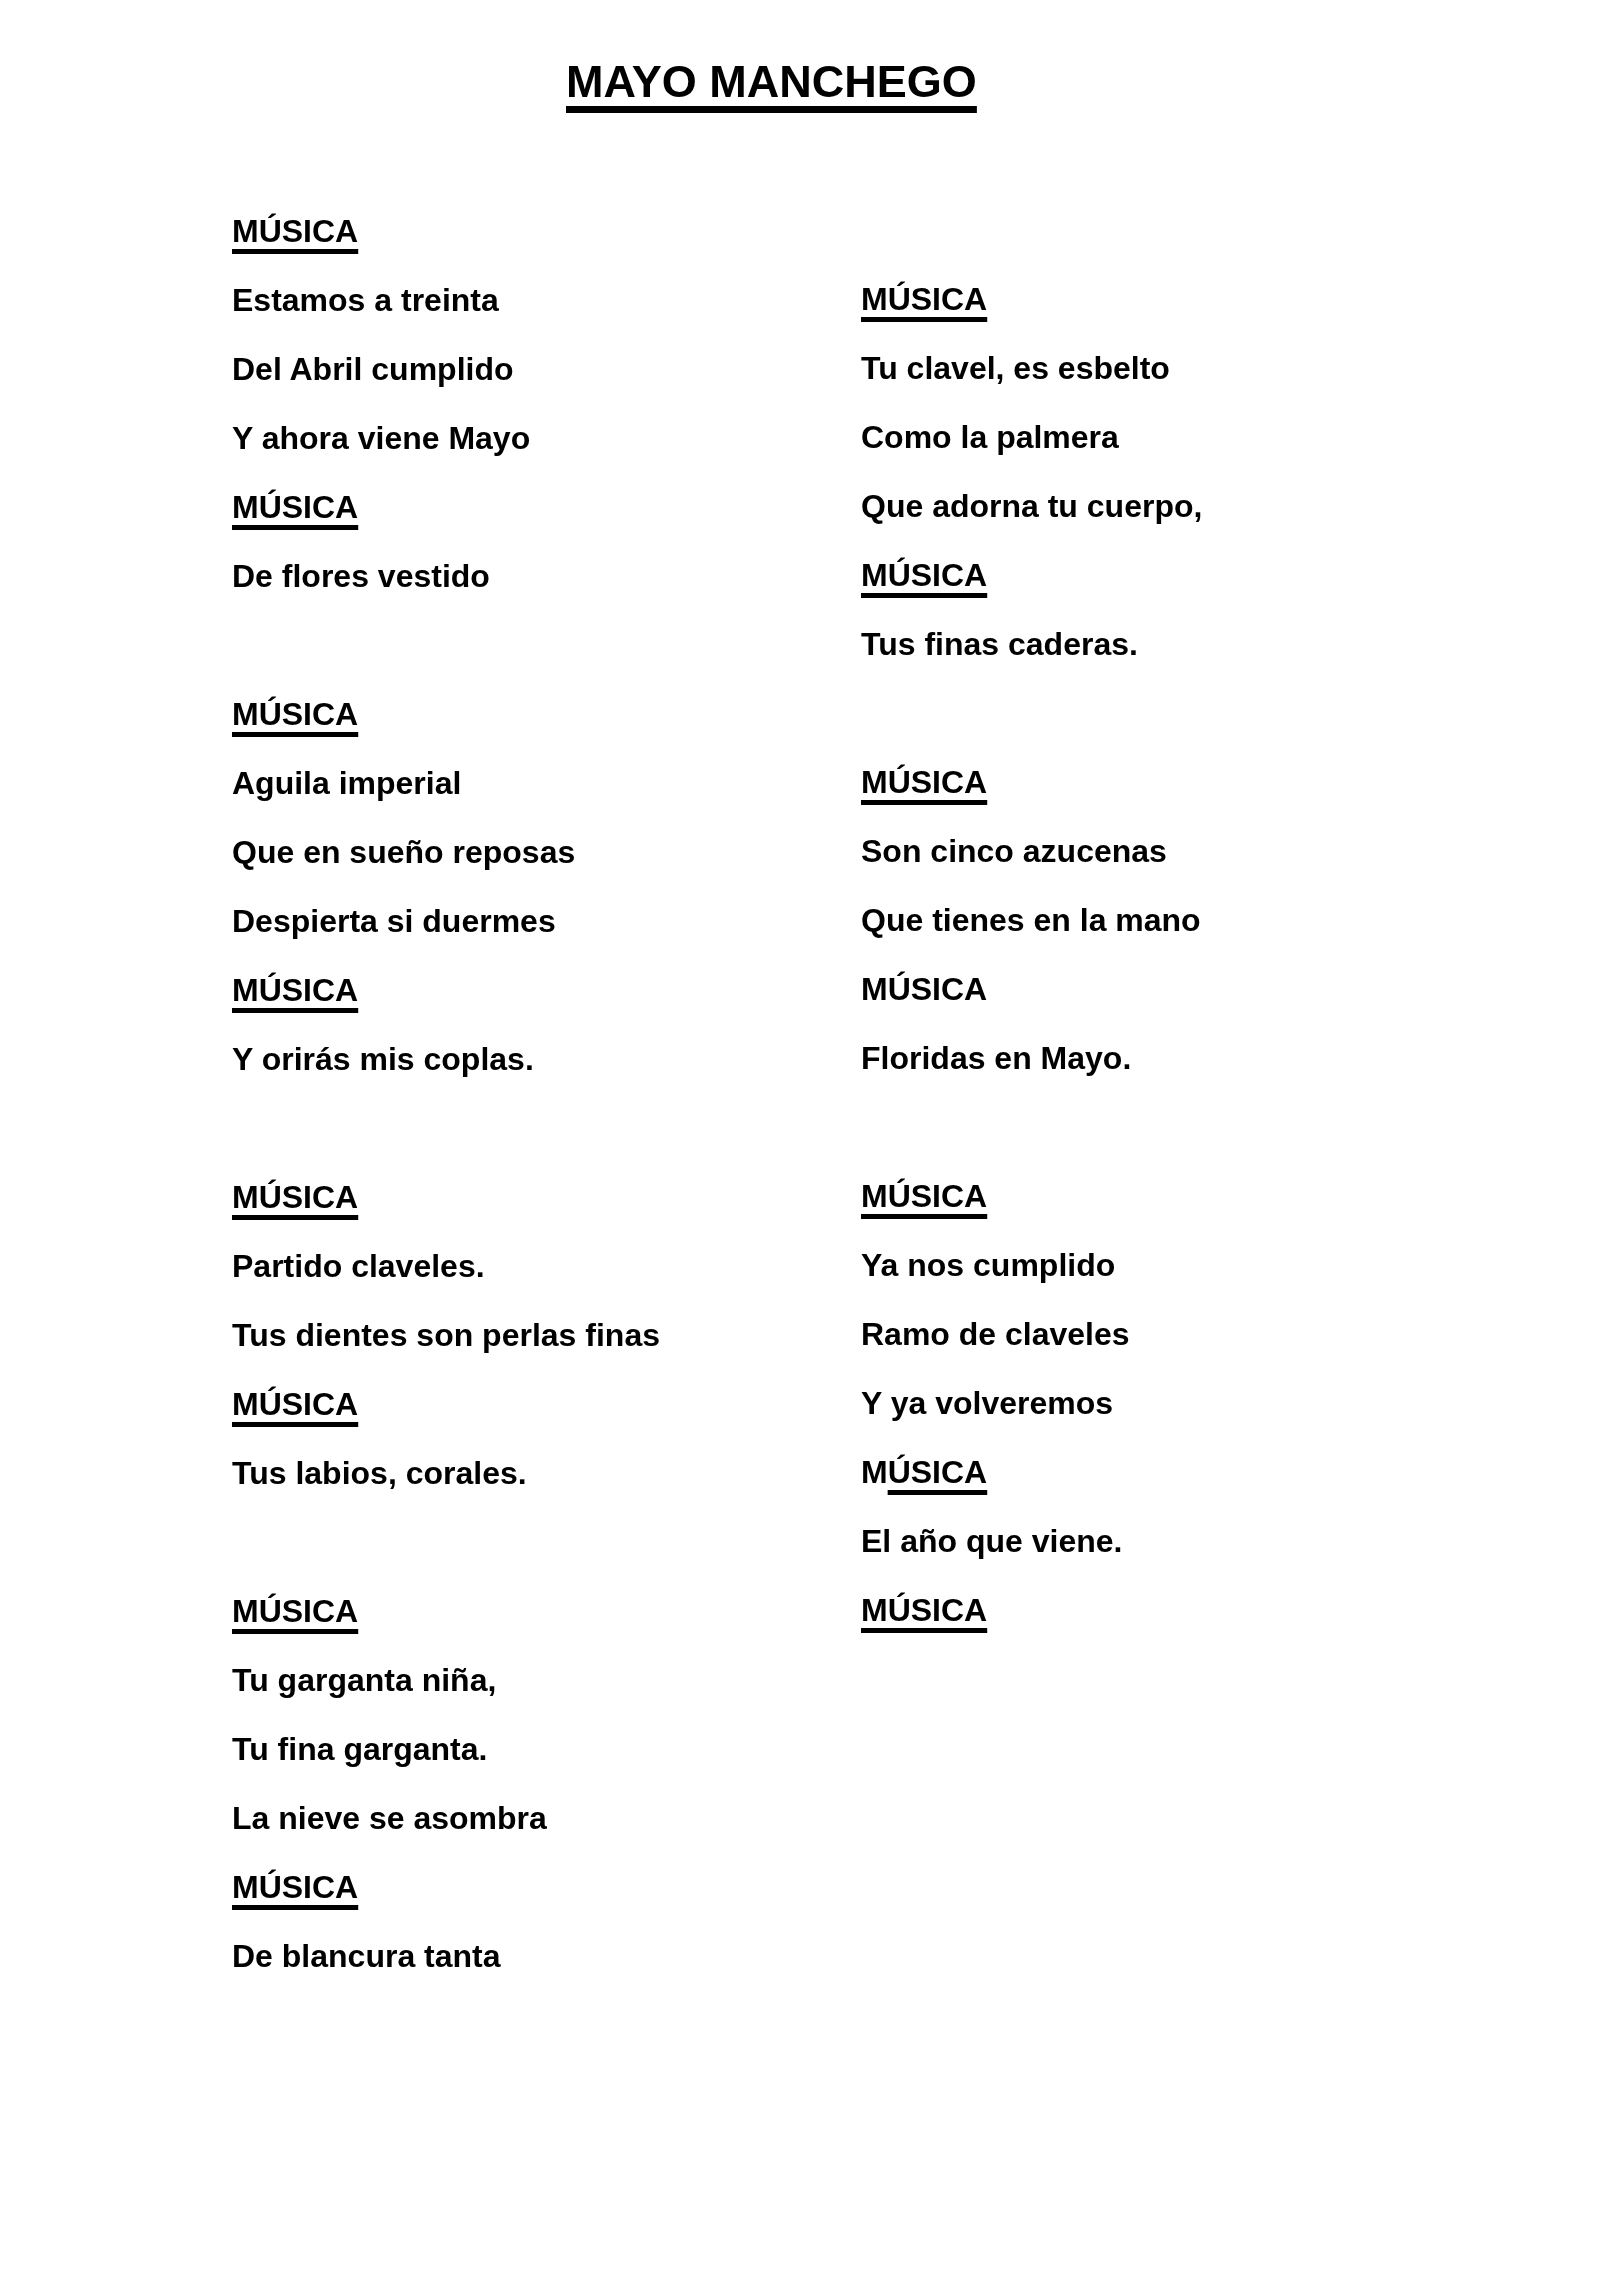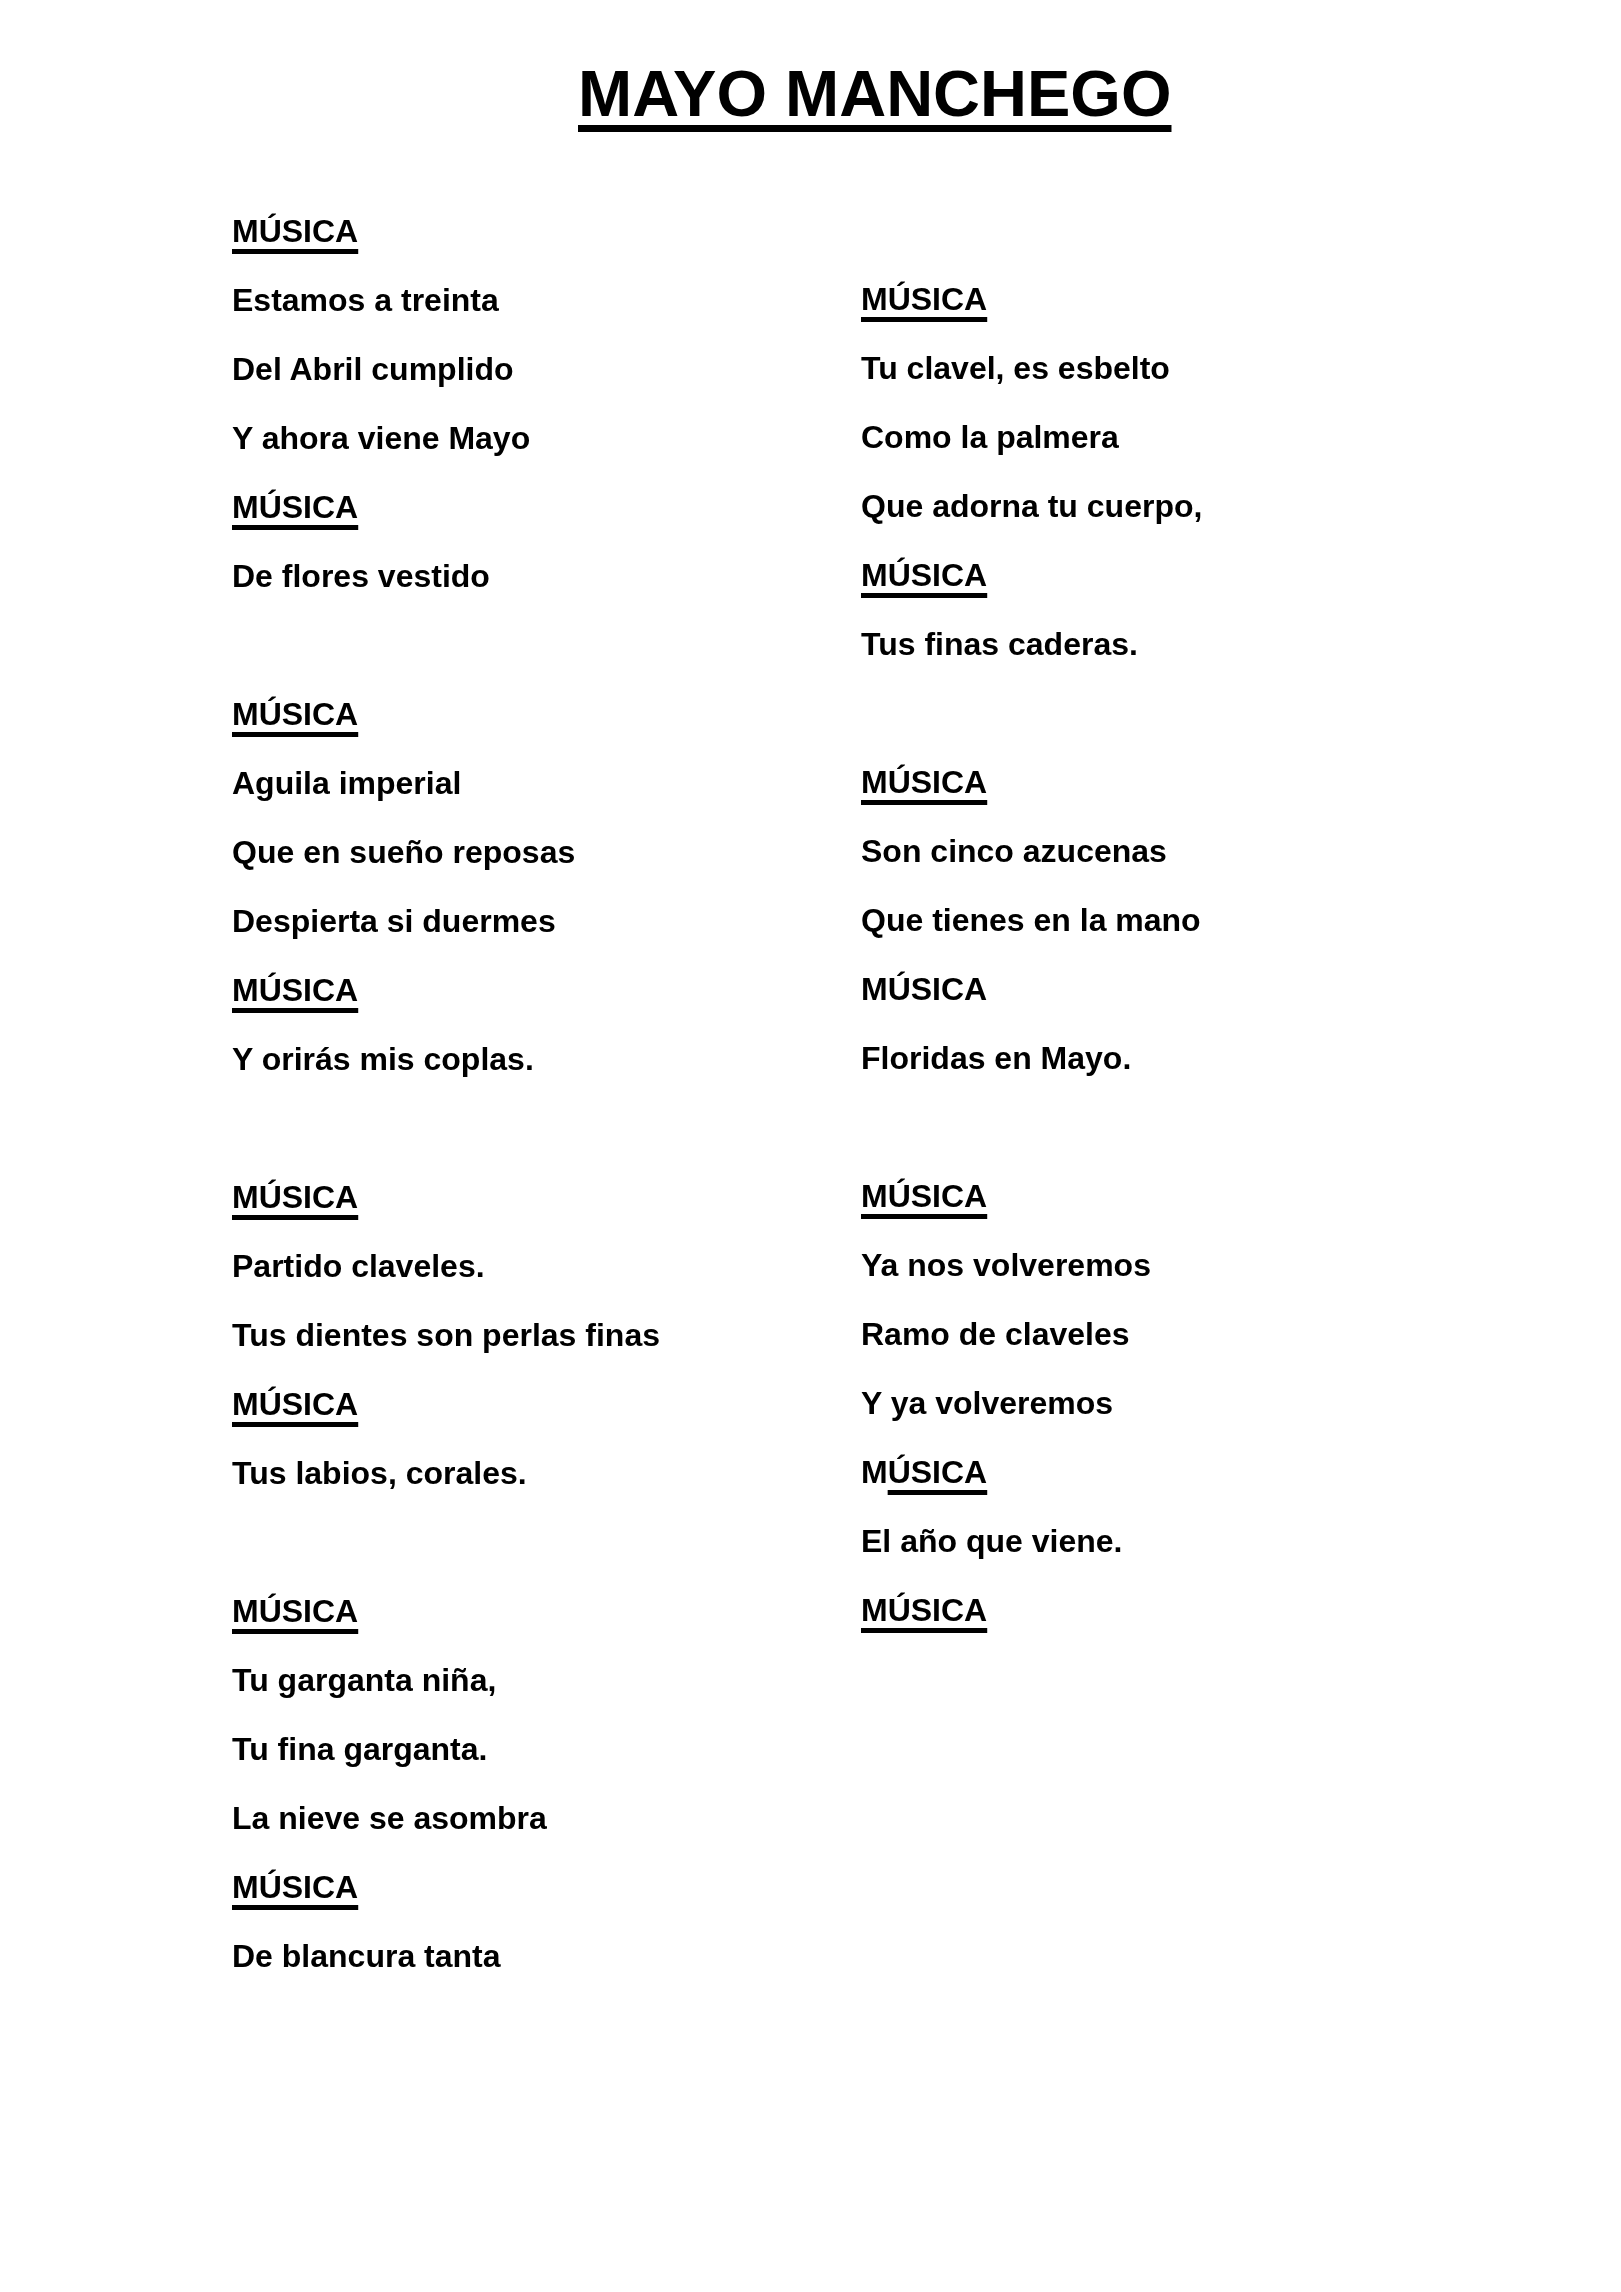--- a/index.html
+++ b/index.html
@@ -18,22 +18,22 @@
       position: relative;
       width: 1621px;
       height: 2293px;
       background: #ffffff;
       overflow: hidden;
     }
     .title {
       position: absolute;
       left: 566px;
       top: 54px;
-      margin: 12px;
-      font-size: 65px;
+      margin: 0;
+      font-size: 45px;
       line-height: 55px;
       font-weight: bold;
       white-space: nowrap;
       text-decoration: underline;
       text-decoration-thickness: 6.9px;
       text-underline-offset: 8.8px;
     }
     .column {
       position: absolute;
     }
@@ -94,21 +94,21 @@
       <div class="row"><span class="u">MÚSICA</span></div>
       <div class="row">Tus finas caderas.</div>
       <div class="row"></div>
       <div class="row"><span class="u">MÚSICA</span></div>
       <div class="row">Son cinco azucenas</div>
       <div class="row">Que tienes en la mano</div>
       <div class="row"><span>MÚSICA</span></div>
       <div class="row">Floridas en Mayo.</div>
       <div class="row"></div>
       <div class="row"><span class="u">MÚSICA</span></div>
-      <div class="row">Ya nos volveremos</div>
+      <div class="row">Ya nos cumplido</div>
       <div class="row">Ramo de claveles</div>
       <div class="row">Y ya volveremos</div>
       <div class="row"><span>M</span><span class="u">ÚSICA</span></div>
       <div class="row">El año que viene.</div>
       <div class="row"><span class="u">MÚSICA</span></div>
     </div>
 </div>
 
 
 </body></html>

